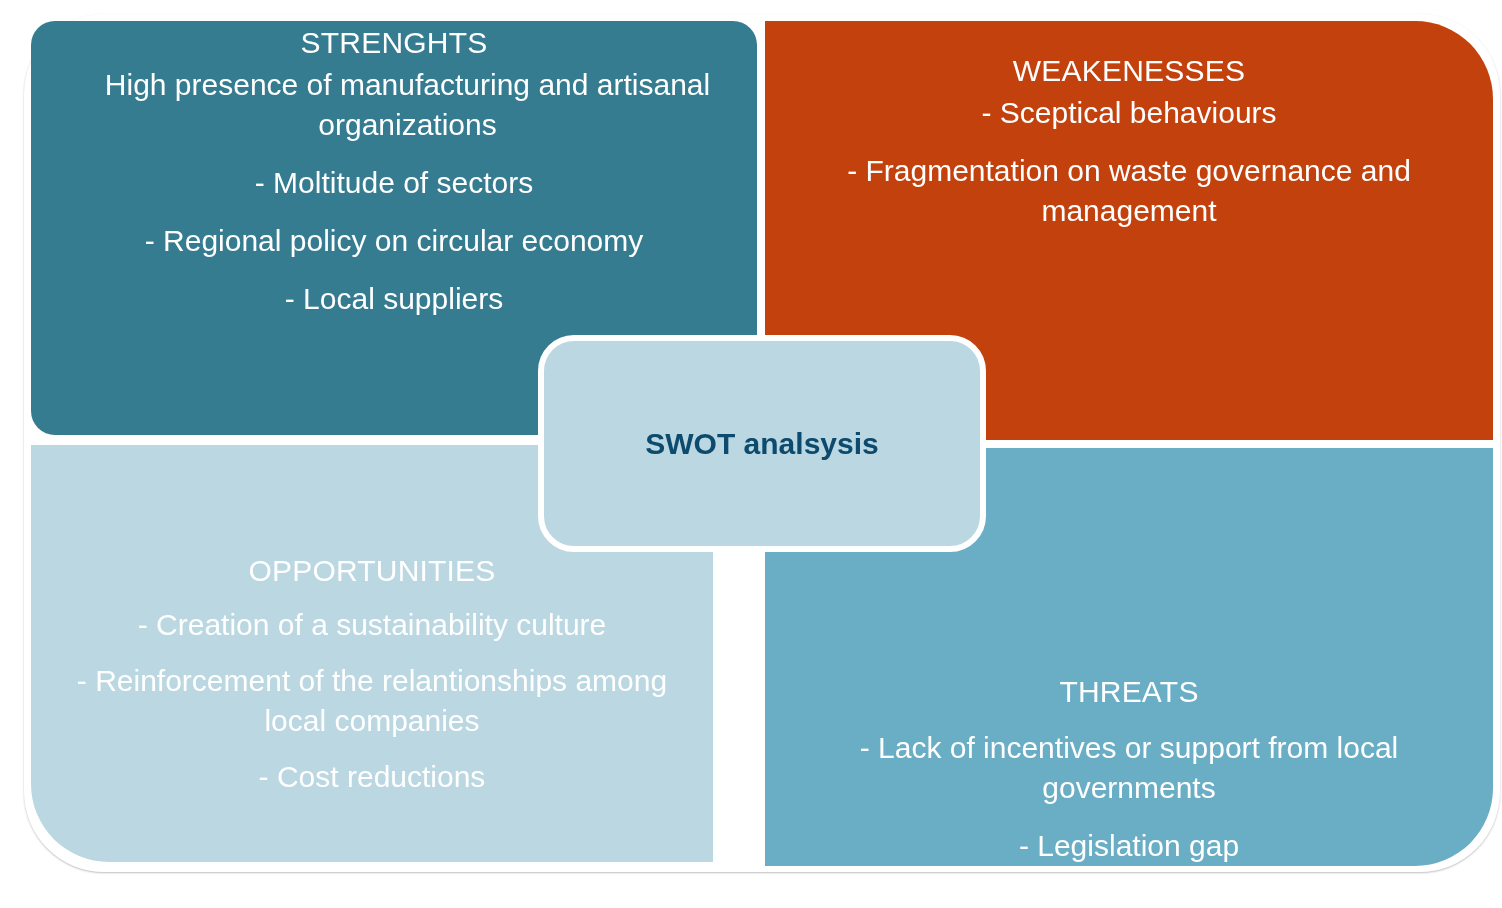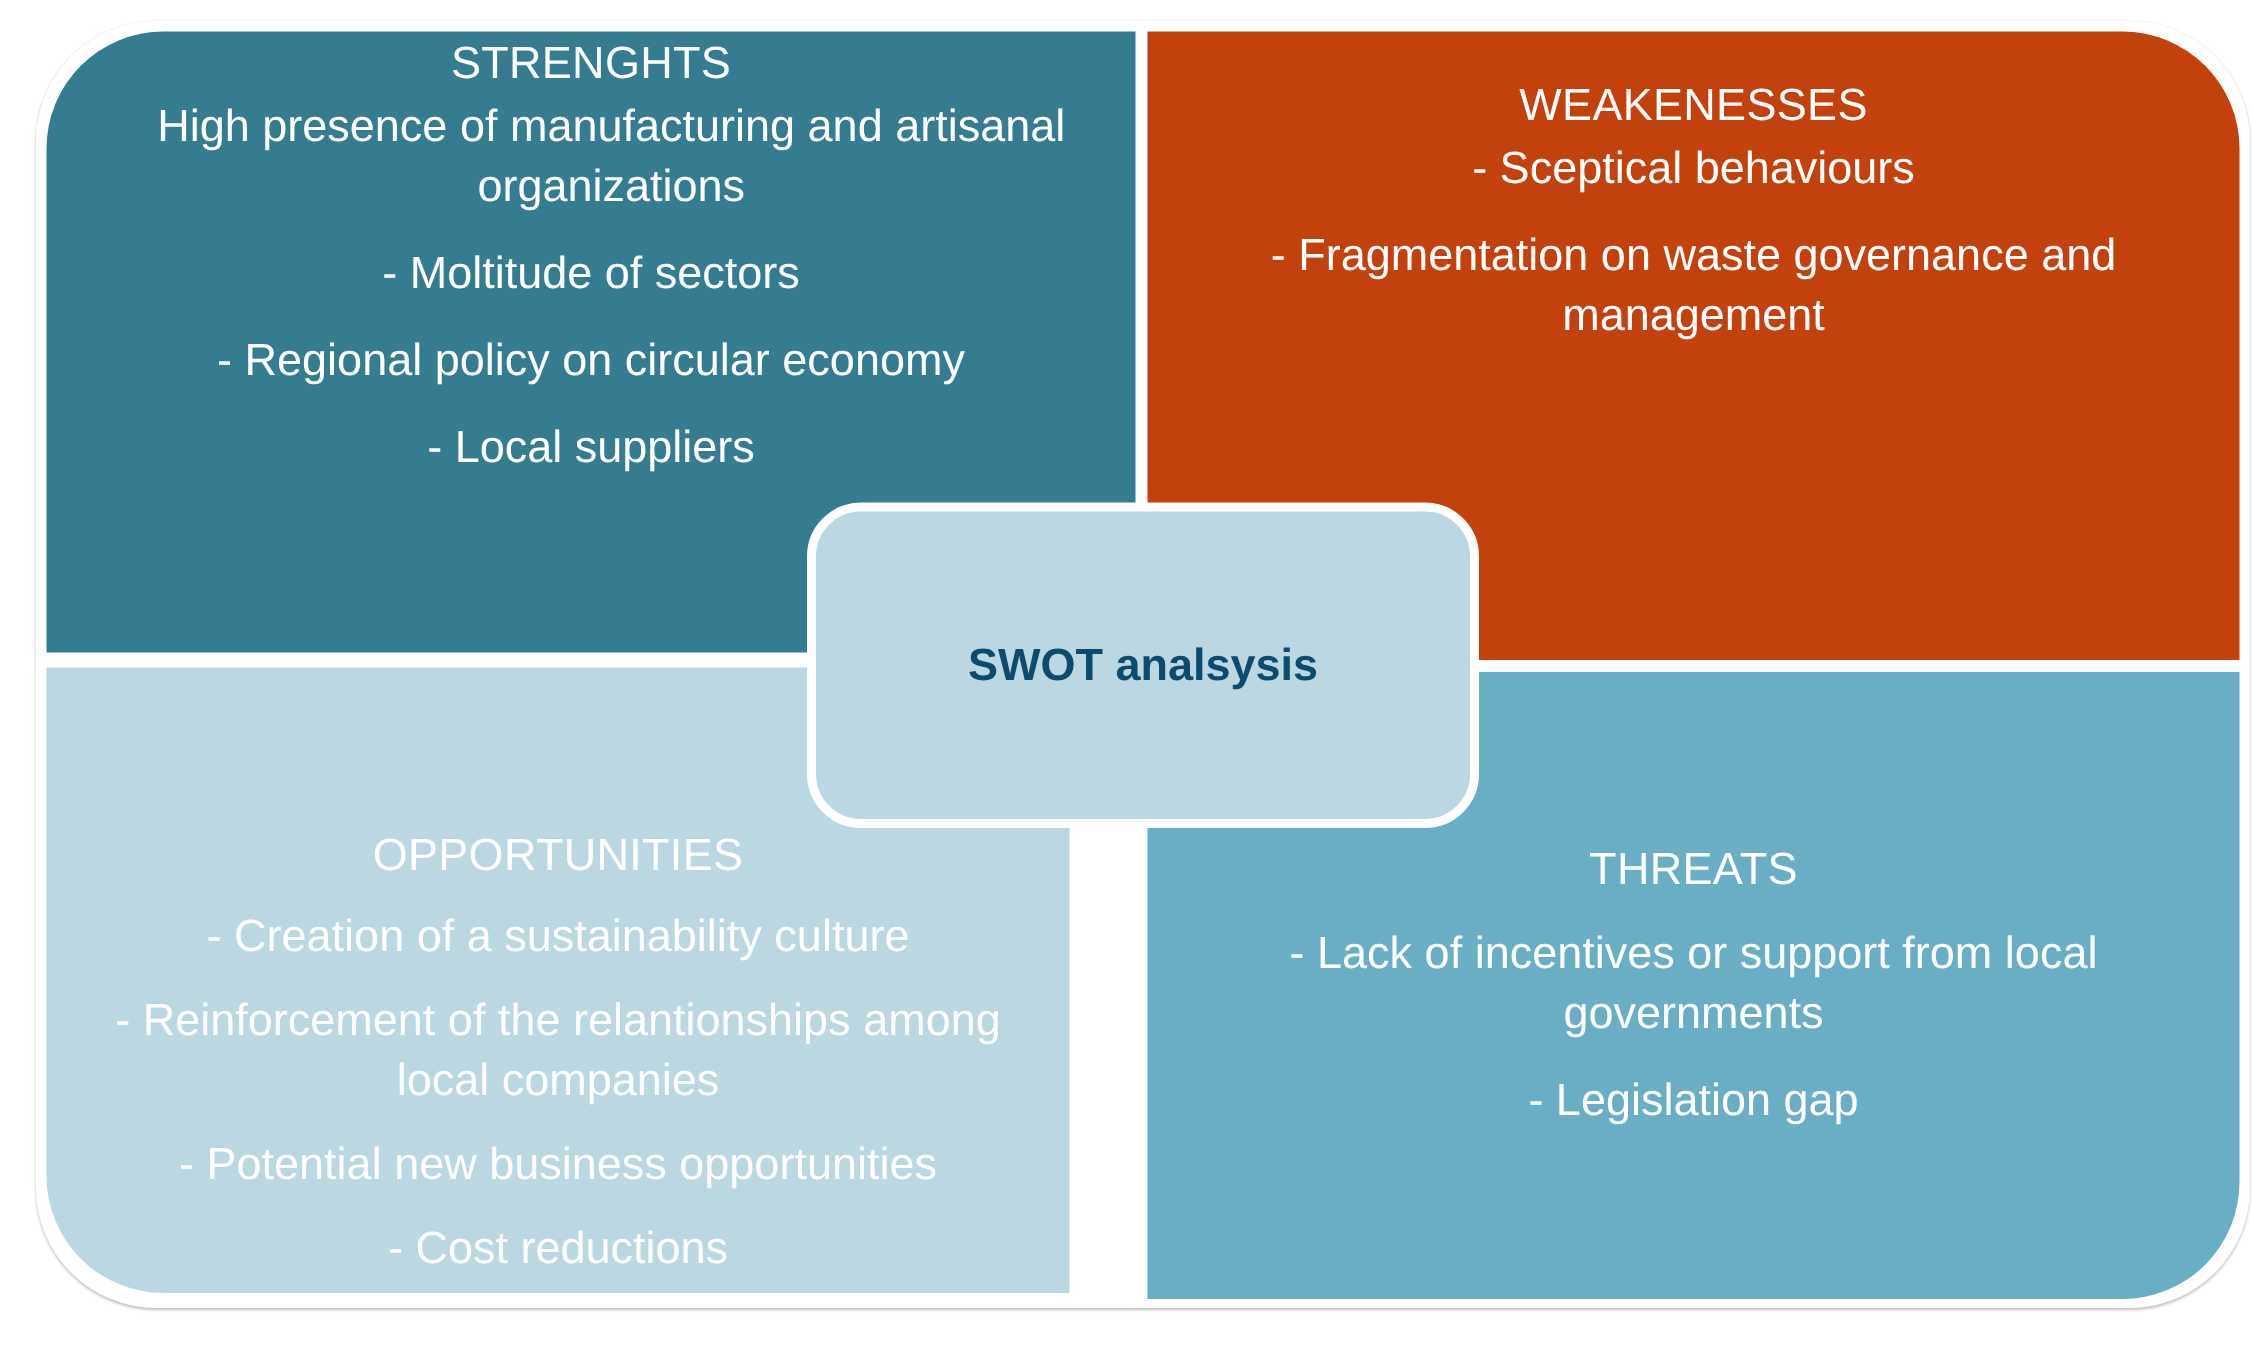--- a/index.html
+++ b/index.html
@@ -5,28 +5,28 @@
   html, body { margin:0; padding:0; background:#ffffff; }
   body { width:1502px; height:908px; position:relative; overflow:hidden;
          font-family:"Liberation Sans", sans-serif; }
   .frame { position:absolute; left:24px; top:14px; width:1476px; height:858px;
            border-radius:80px; box-shadow: 0 1px 2px rgba(0,0,0,0.25); background:#fff; }
   .quad { position:absolute; box-sizing:border-box; color:#ffffff; text-align:center;
           display:flex; flex-direction:column; align-items:center; }
   .quad .title { font-size:30px; line-height:36px; letter-spacing:0.2px; }
   .quad .item { font-size:30px; line-height:40px; margin-top:18px; padding:0 14px; }
   .q-s { left:31px; top:21px; width:726px; height:414px; background:#367c91;
-         border-top-left-radius:78px; padding-top:4px; }
+         border-top-left-radius:78px; padding-top:4px;border-radius:24px; }
   .q-s .item:first-of-type { margin-top:18px; }
   .q-w { left:765px; top:21px; width:728px; height:419px; background:#c2410c;
          border-top-right-radius:78px; padding-top:32px; }
   .q-o { left:31px; top:445px; width:682px; height:417px; background:#bbd7e1;
          border-bottom-left-radius:78px; padding-top:108px; }
   .q-t { left:765px; top:448px; width:728px; height:418px; background:#6aaec5;
-         border-bottom-right-radius:78px; padding-top:114px; }
+         border-bottom-right-radius:78px; padding-top:114px;justify-content:flex-end; }
   .q-s .item, .q-w .item, .q-o .item, .q-t .item { }
   .q-o .item { margin-top:16px; }
   .center { position:absolute; left:538px; top:335px; width:448px; height:217px;
             box-sizing:border-box; border:6px solid #ffffff; border-radius:36px;
             background:#bbd7e1; display:flex; align-items:center; justify-content:center; }
   .center span { font-weight:bold; font-size:30px; color:#0c4a6e; }
 </style>
 </head>
 <body>
 
@@ -43,21 +43,20 @@
 <div class="quad q-w">
   <div class="title">WEAKENESSES</div>
   <div class="item" style="margin-top:4px;">- Sceptical behaviours</div>
   <div class="item">- Fragmentation on waste governance and management</div>
 </div>
 
 <div class="quad q-o">
   <div class="title">OPPORTUNITIES</div>
   <div class="item">- Creation of a sustainability culture</div>
   <div class="item">- Reinforcement of the relantionships among local companies</div>
-  <div class="item">- Potential new business opportunities</div>
   <div class="item">- Cost reductions</div>
 </div>
 
 <div class="quad q-t">
   <div class="title">THREATS</div>
   <div class="item">- Lack of incentives or support from local governments</div>
   <div class="item">- Legislation gap</div>
 </div>
 
 <div class="center">

